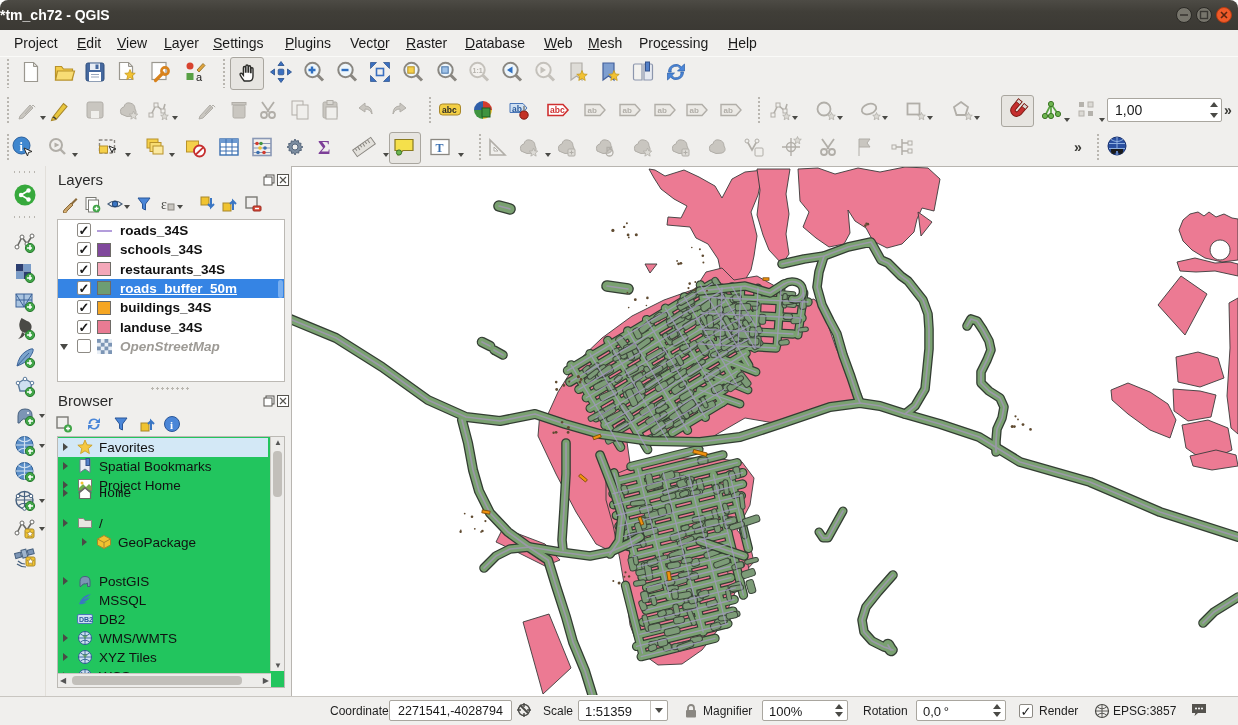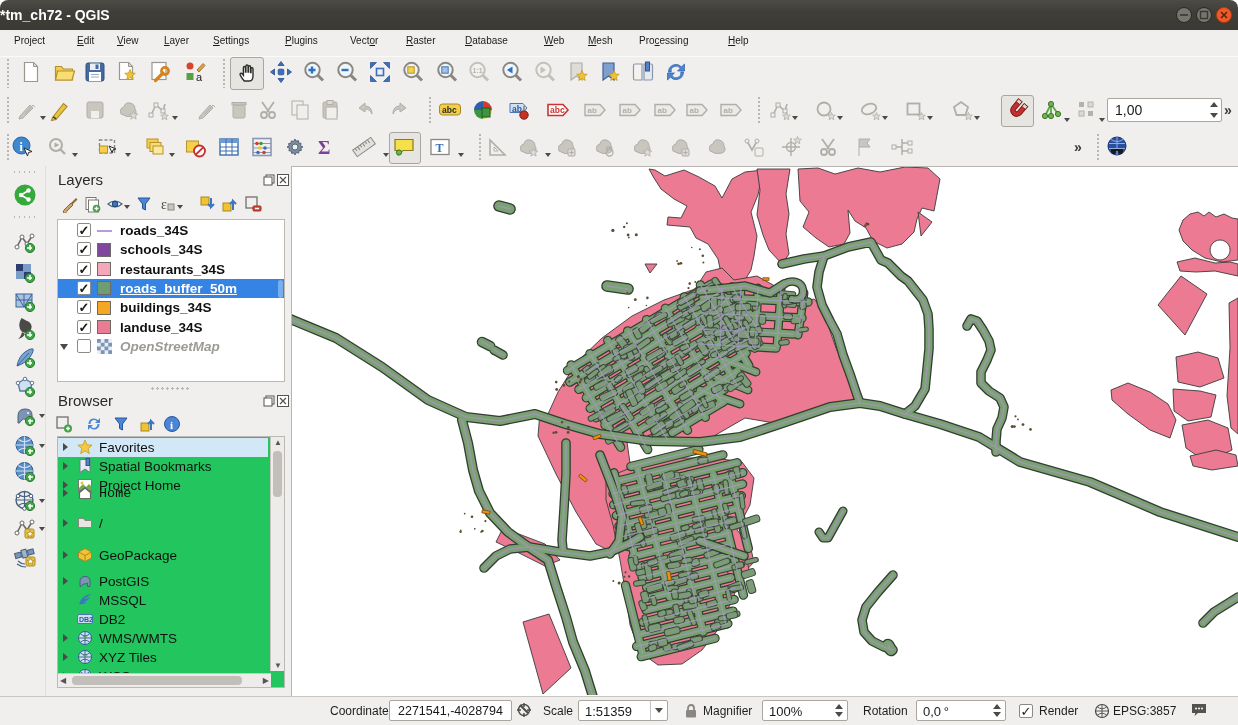--- a/index.html
+++ b/index.html
@@ -1,21 +1,21 @@
 <!DOCTYPE html>
 <html><head><meta charset="utf-8"><style>
 *{margin:0;padding:0;box-sizing:border-box}
 html,body{width:1238px;height:725px;overflow:hidden;font-family:"Liberation Sans",sans-serif;background:#f0efed}
 .abs{position:absolute}
 #app{position:relative;width:1238px;height:725px;background:#fff}
 #titlebar{position:absolute;left:0;top:0;width:1238px;height:30px;
  background:linear-gradient(#4d4b45,#403e38 40%,#3b3934);border-radius:8px 8px 0 0;}
 #title{position:absolute;width:100%;top:7px;color:#fff;font-weight:bold;font-size:14px}
 .wbtn{position:absolute;top:7px;width:16px;height:16px;border-radius:50%;border:1px solid #2a2925}
-#menubar{position:absolute;left:0;top:30px;width:1238px;height:26px;background:#f0efed;color:#1a1a1a;font-size:10px}
+#menubar{position:absolute;left:0;top:30px;width:1238px;height:26px;background:#f0efed;color:#1a1a1a;font-size:14px}
 .mi{position:absolute;top:5px}
 .mi u{text-decoration:underline}
 .tbrow{position:absolute;left:0;width:1238px;background:#f0efed}
 #tb1{top:56px;height:36px;border-top:1px solid #fafaf8}
 #tb2{top:92px;height:36px}
 #tb3{top:128px;height:38px}
 .grip{position:absolute;width:4px;background-image:radial-gradient(circle,#b9b6b0 1px,transparent 1.1px);background-size:4px 4px}
 .pressed{position:absolute;background:#e7e5e1;border:1px solid #a9a69f;border-radius:3px}
 #ldock{position:absolute;left:0;top:166px;width:46px;height:530px;background:#f0efed;border-right:1px solid #e2dfda}
 .panel-title{position:absolute;font-size:15px;color:#2a2a2a}
@@ -728,21 +728,21 @@
           </svg></span>
 <span class="nm">Home</span>
 </div>
 <div class="brow" style="top:77.4px;">
 <span class="ar"></span>
 <span class="ic"><svg width="16" height="16" viewBox="0 0 16 16">
             <path d="M1.5 3.5 h5 l1.5 2 h6.5 v7 h-13z" fill="#e8e6e1" stroke="#8a8781"></path>
           </svg></span>
 <span class="nm">/</span>
 </div>
-<div class="brow" style="top:109px;">
+<div class="brow" style="top:96px;margin-left:19px;">
 <span class="ar"></span>
 <span class="ic"><svg width="16" height="16" viewBox="0 0 16 16">
             <path d="M8 1.5 L14.5 5 v6 L8 14.5 L1.5 11 V5z" fill="#f0c330" stroke="#a8872a"></path>
             <path d="M1.5 5 L8 8.5 L14.5 5 M8 8.5 V14.5" fill="none" stroke="#a8872a"></path>
           </svg></span>
 <span class="nm">GeoPackage</span>
 </div>
 <div class="brow" style="top:134.7px;">
 <span class="ar"></span>
 <span class="ic"><svg width="16" height="16" viewBox="0 0 16 16">

